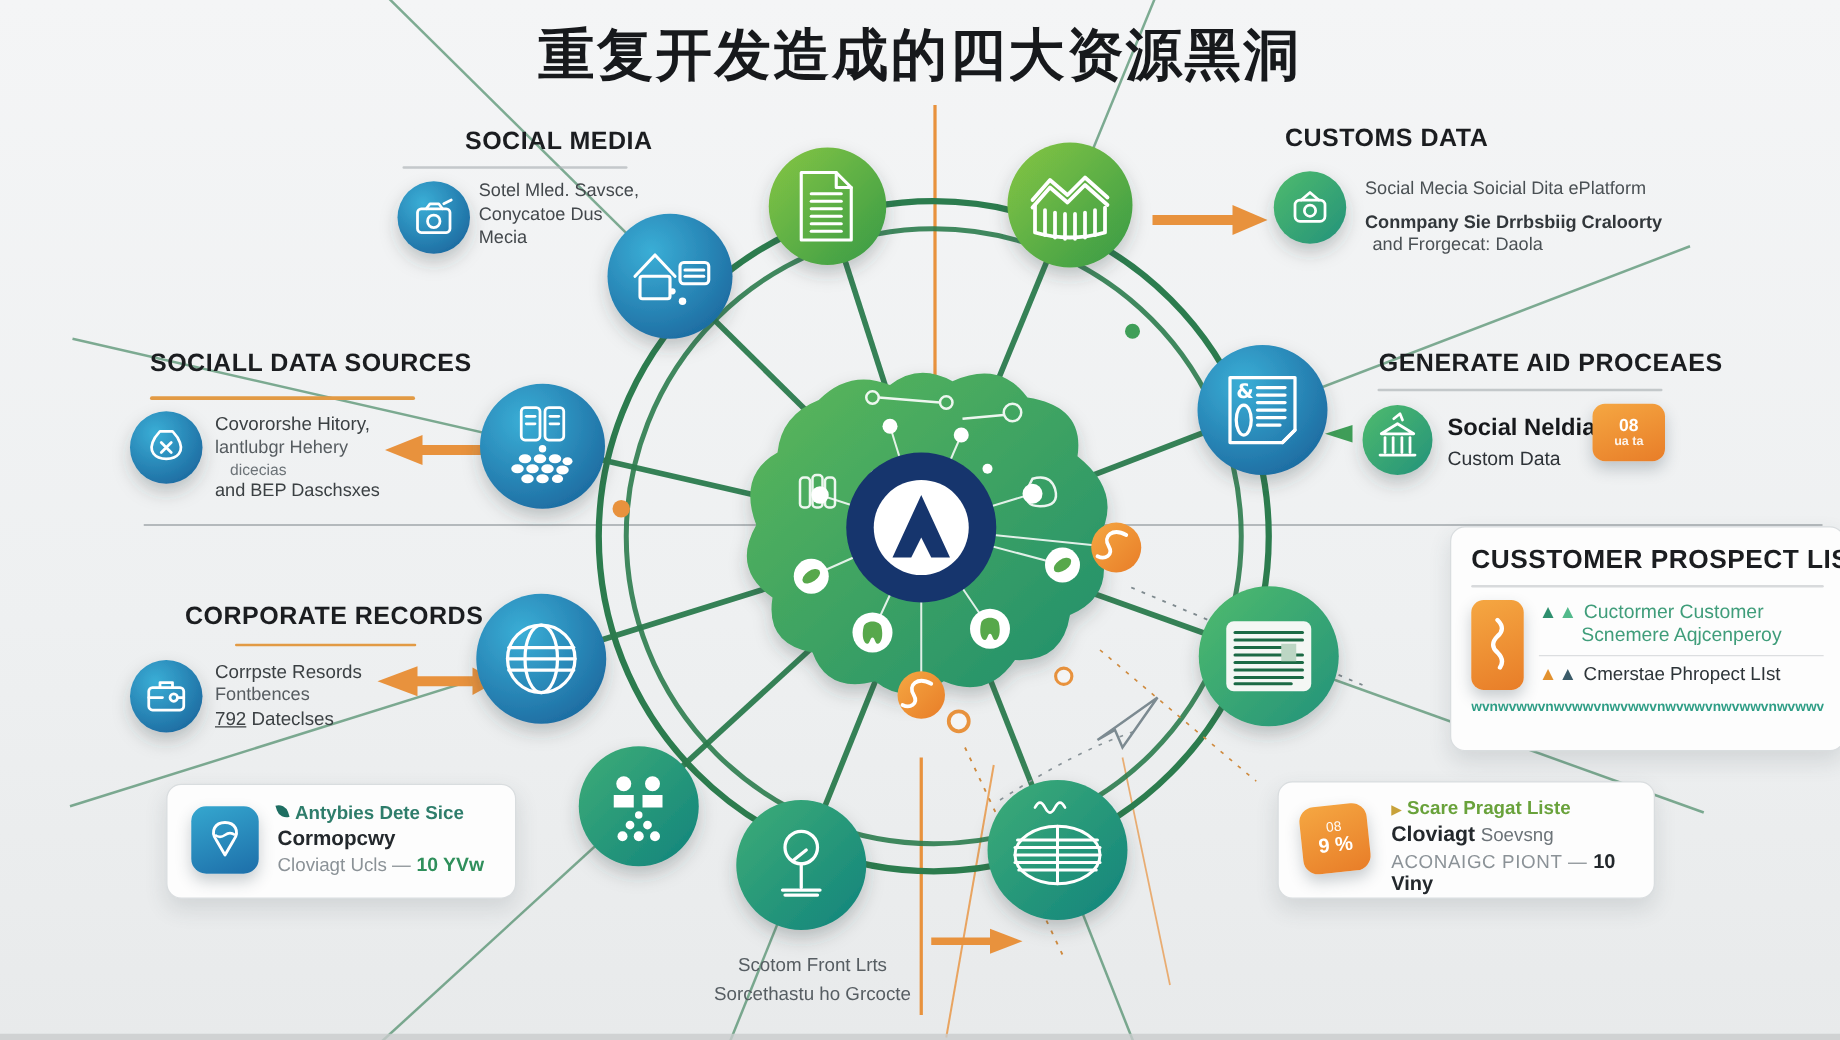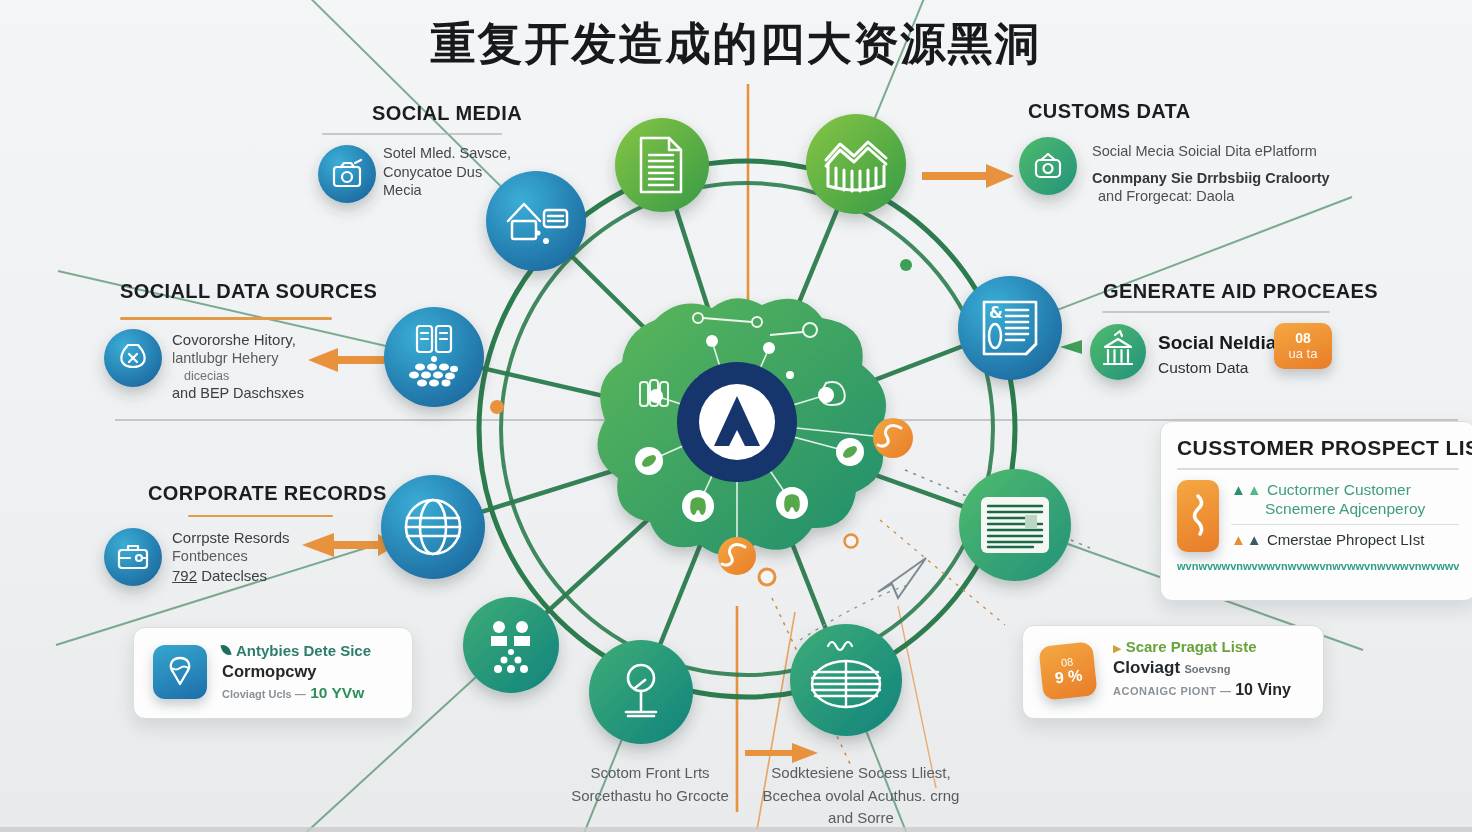--- a/index.html
+++ b/index.html
@@ -15,21 +15,21 @@
   .rule{height:2px;background:#aab0b3;opacity:.65;border-radius:2px;}
   .rule-orange{height:3px;background:#e29a44;border-radius:2px;}
   .card{background:#fdfdfd;border:1px solid #d9dddf;border-radius:12px;
         box-shadow:0 8px 18px rgba(60,70,75,.14);}
   .sq-icon{border-radius:12px;display:flex;align-items:center;justify-content:center;
            box-shadow:0 6px 12px rgba(40,60,70,.25);}
   .blue-grad{background:linear-gradient(160deg,#35a7cf 0%,#1d6ea9 100%);}
   .orange-grad{background:linear-gradient(160deg,#f5a742 0%,#e87d28 100%);}
   .teal-txt{color:#2e7d6b;font-weight:700;font-size:15px;}
   .dark-bold{color:#23282c;font-weight:700;font-size:16.5px;}
-  .gray-sm{color:#8b9297;font-size:11px;font-weight:bold;}
+  .gray-sm{color:#8b9297;font-size:15px;}
   .green-strong{color:#2f8f5b;font-weight:700;}
   .leaf{display:inline-block;width:8px;height:12px;background:#1e6e62;
         border-radius:0 10px 0 10px;transform:rotate(-18deg);margin-right:6px;}
   .tri{font-size:15px;line-height:1;margin-right:1px;}
   .footer-txt{font-size:15px;color:#565d62;line-height:1.5;text-align:center;}
   .squiggle{color:#2f9e86;font-size:11px;font-weight:700;letter-spacing:0;
             overflow:hidden;white-space:nowrap;}
   .badge{color:#fff;text-align:center;line-height:1.1;}
   .bottom-strip{left:0;right:0;bottom:0;height:5px;background:#c9cccd;opacity:.8;}
 </style>
@@ -438,21 +438,21 @@
   </div>
 
   <div class="abs h" style="left:1103px;top:280px;">GENERATE AID PROCEAES</div>
   <div class="abs rule" style="left:1102px;top:311px;width:228px;"></div>
   <div class="abs" style="left:1158px;top:332px;">
     <div style="font-size:19px;font-weight:800;color:#17191c;">Social Neldia</div>
     <div style="font-size:15.5px;color:#2e3338;margin-top:5px;">Custom Data</div>
   </div>
   <div class="abs sq-icon orange-grad badge" style="left:1274px;top:323px;width:58px;height:46px;border-radius:10px;flex-direction:column;">
     <div style="font-size:14px;font-weight:700;">08</div>
-    <div style="font-size:13px;opacity:.9;">ua ta</div>
+    <div style="font-size:10px;opacity:.9;font-weight:bold;">ua ta</div>
   </div>
 
   <div class="abs h" style="left:120px;top:482px;margin-left:28px;">CORPORATE RECORDS</div>
   <div class="abs rule-orange" style="left:188px;top:515px;width:145px;height:2px;"></div>
   <div class="abs body-txt" style="left:172px;top:528px;">
     <div style="font-size:15px;color:#3b4043;">Corrpste Resords</div>
     <div style="color:#565c60;">Fontbences</div>
     <div style="font-size:15px;color:#3b4043;">
       <span style="text-decoration:underline;font-weight:400;">792</span><span> Dateclses</span>
     </div>
@@ -518,20 +518,15 @@
         <span class="gray-sm" style="letter-spacing:.5px;">ACONAIGC PIONT — </span>
         <span style="color:#23282c;font-weight:700;font-size:16px;">10 Viny</span>
       </div>
     </div>
   </div>
 
   <div class="abs footer-txt" style="left:540px;top:762px;width:220px;">
     <div>Scotom Front Lrts</div>
     <div>Sorcethastu ho Grcocte</div>
   </div>
-  <div class="abs footer-txt" style="left:756px;top:762px;width:210px;">
-    <div>Sodktesiene Socess Lliest,</div>
-    <div>Bcechea ovolal Acuthus. crng</div>
-    <div>and Sorre</div>
-  </div>
 
   <div class="abs bottom-strip"></div>
 </div>
 
 </body></html>

